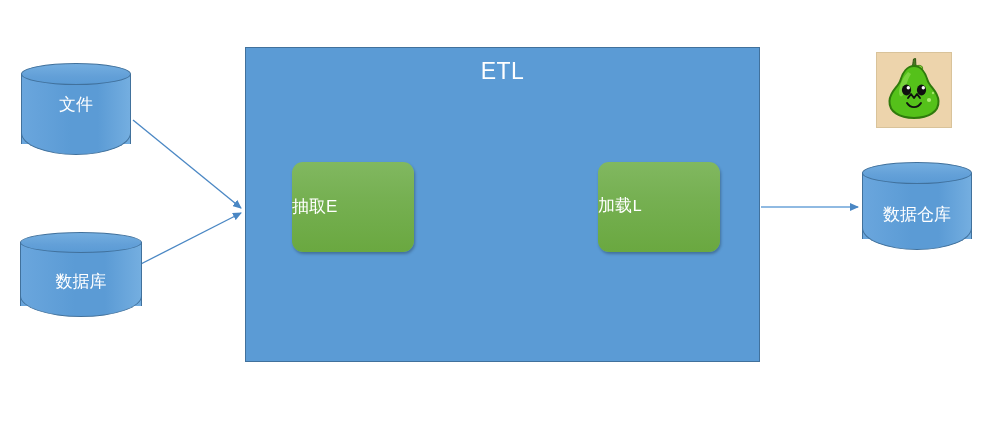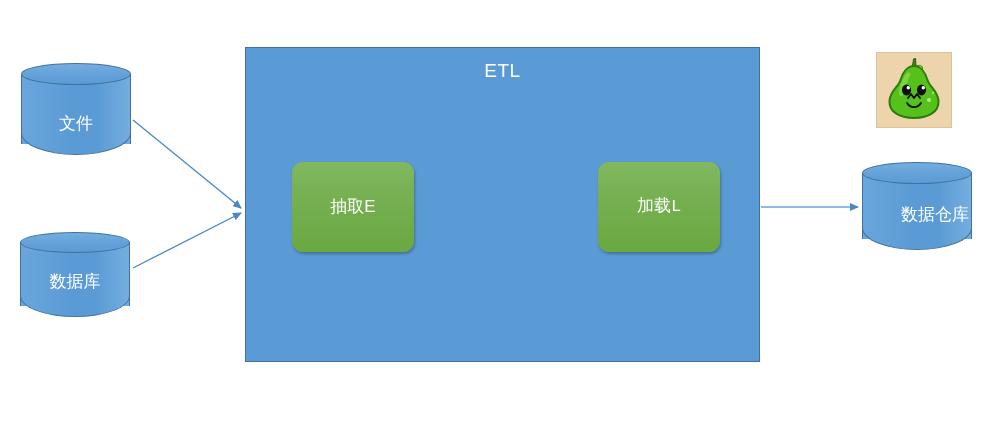--- a/index.html
+++ b/index.html
@@ -29,37 +29,37 @@
     border: 1px solid #41719c;
     box-sizing: border-box;
   }
   .etl-title {
     position: absolute;
     left: 0;
     top: 12px;
     width: 100%;
     text-align: center;
     color: #ffffff;
-    font-size: 19px;
+    font-size: 23px;
     letter-spacing: 0.5px;
     line-height: 22px;
   }
 
   
   .stage {
     position: absolute;
     top: 162px;
     width: 122px;
     height: 90px;
     border-radius: 11px;
     background: linear-gradient(180deg, #81b860 0%, #76b052 40%, #6aa840 100%);
     box-shadow: 1px 2px 3px rgba(0,0,0,0.28);
     display: flex;
     align-items: center;
-    justify-content: center;
+    justify-content: flex-start;
     box-sizing: border-box;
   }
   .stage-label {
     color: #ffffff;
     font-size: 17px;
     line-height: 20px;
     white-space: nowrap;
   }
   #stage-e { left: 292px; }
   #stage-t { left: 446px; }
@@ -146,24 +146,24 @@
     </defs>
     <line x1="133" y1="120" x2="241" y2="208" stroke="#4a87c4" stroke-width="1.3" marker-end="url(#ah)"></line>
     <line x1="133" y1="268" x2="241" y2="213" stroke="#4a87c4" stroke-width="1.3" marker-end="url(#ah)"></line>
     <line x1="761" y1="207" x2="858" y2="207" stroke="#6ba3d9" stroke-width="1.3" marker-end="url(#ah)"></line>
   </svg>
 
   <div class="cyl" id="cyl-file" style="left:21px; top:63px; width:110px; height:92px;">
     <div class="cyl-body" style="top:11px; height:70px;"></div>
     <div class="cyl-bottom" style="top:70px; height:22px;"></div>
     <div class="cyl-top" style="height:22px;"></div>
-    <div class="cyl-label" style="top:51px;">文件</div>
-  </div>
-
-  <div class="cyl" id="cyl-db" style="left:20px; top:232px; width:110px; height:85px;">
+    <div class="cyl-label" style="top:32px;">文件</div>
+  </div>
+
+  <div class="cyl" id="cyl-db" style="left:20px; top:232px; width:122px; height:85px;">
     <div class="cyl-body" style="top:10px; height:64px;"></div>
     <div class="cyl-bottom" style="top:64px; height:21px;"></div>
     <div class="cyl-top" style="height:21px;"></div>
     <div class="cyl-label" style="top:40px;">数据库</div>
   </div>
 
   <div class="etl-box">
     <div class="etl-title">ETL</div>
   </div>
 
@@ -171,21 +171,21 @@
     <span class="stage-label">抽取E</span>
   </div>
   <div class="stage" id="stage-l">
     <span class="stage-label">加载L</span>
   </div>
 
   <div class="cyl" id="cyl-dw" style="left:862px; top:162px; width:110px; height:88px;">
     <div class="cyl-body" style="top:11px; height:66px;"></div>
     <div class="cyl-bottom" style="top:66px; height:22px;"></div>
     <div class="cyl-top" style="height:22px;"></div>
-    <div class="cyl-label" style="top:43px;padding-left:18px;">数据仓库</div>
+    <div class="cyl-label" style="top:43px;">数据仓库</div>
   </div>
 
   <div class="mascot">
     <svg width="74" height="74" viewBox="0 0 74 74" xmlns="http://www.w3.org/2000/svg">
 
       <path d="M36.5 6 C36 10, 35.5 12, 35.5 14 L39 14 C39 12, 38.6 9, 38.6 5.5 Z" fill="#4a7a22" stroke="#2f5412" stroke-width="1"></path>
 
       <path d="M39 13 C44 11, 47 14, 45 17 C42 19, 39 17, 39 13 Z" fill="#8dd43a" stroke="#3f7a14" stroke-width="0.9"></path>
 
       <path d="M37 13

